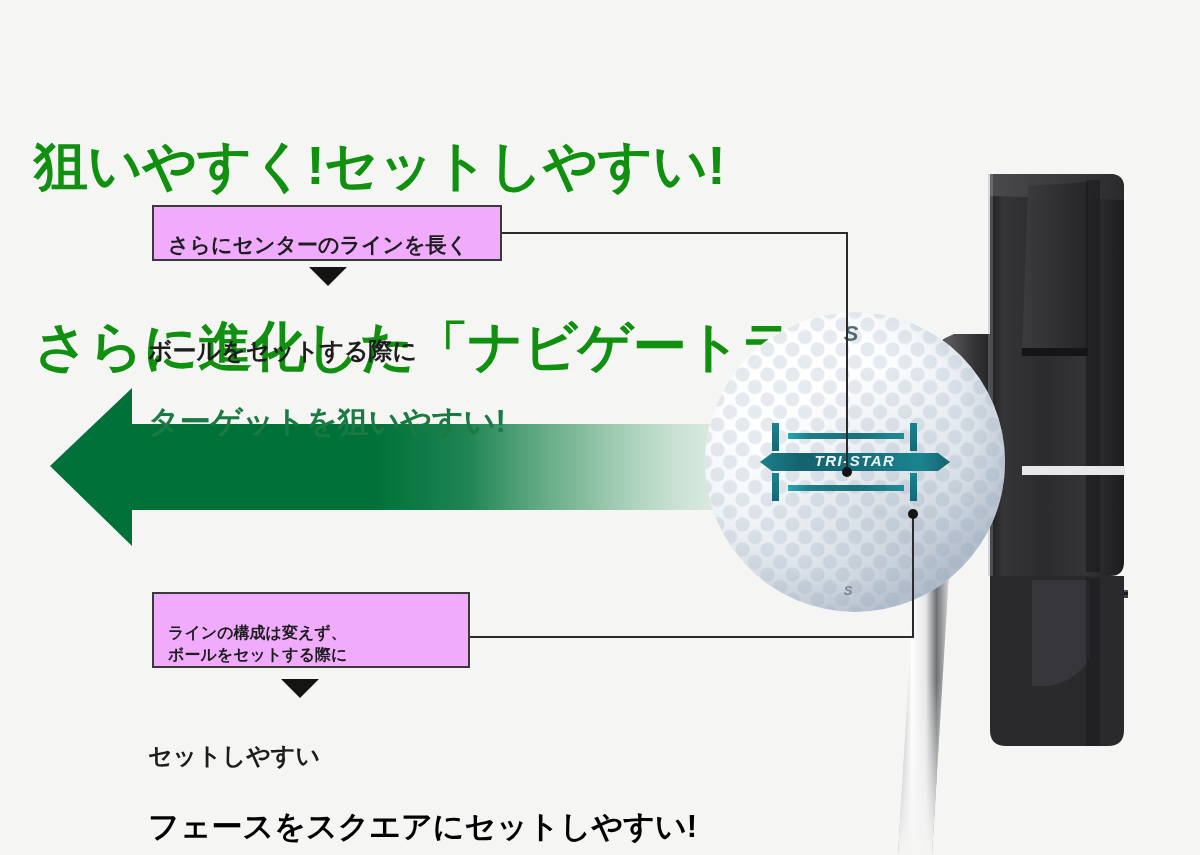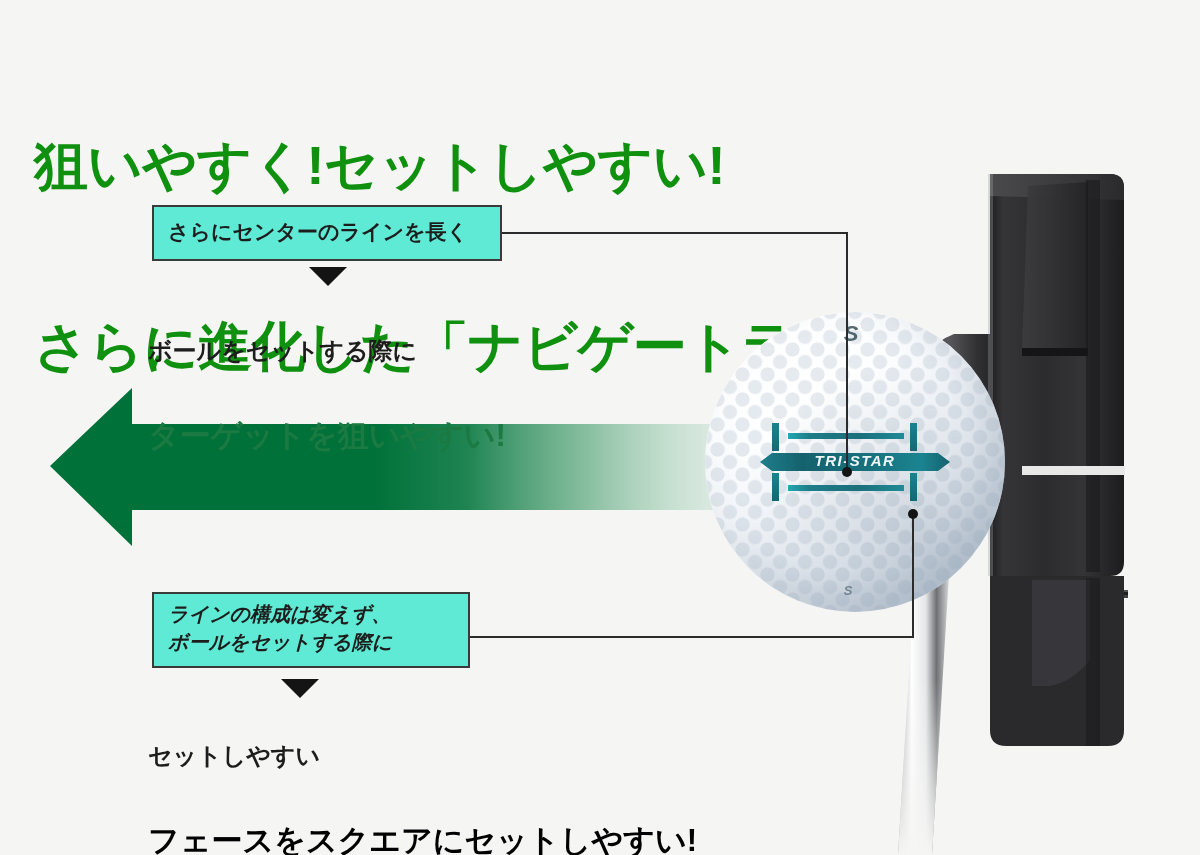--- a/index.html
+++ b/index.html
@@ -23,35 +23,35 @@
     font-size:54px;
     letter-spacing:-0.5px;
     color:#10900f;
     white-space:pre;
   }
   #headline .l1, #headline .l2 { display:block; }
 
   
   .callout-box {
     position:absolute;
-    background:#5eead4;
+    background:#f0abfc;
     border:2px solid #3a3a3a;
     color:#1d1d1d;
     font-weight:bold;
     display:flex;
     flex-direction:column;
-    justify-content:center;
-    padding:4px 12px 6px 14px;
+    justify-content:flex-end;
+    padding:4px 12px 0 14px;
     z-index:6;
   }
   .callout-box .line { display:block; font-size:21px; line-height:1.32; white-space:pre; }
 
   #callout-top { left:152px; top:205px; width:350px; height:56px; }
   #callout-bottom { left:152px; top:592px; width:318px; height:76px; }
-  #callout-bottom .line { font-size:20px; line-height:1.38;font-style:italic; }
+  #callout-bottom .line { font-size:16px; line-height:1.38; }
 
   
   .leader { position:absolute; background:#2b2b2b; z-index:5; }
   .leader.h { height:2px; }
   .leader.v { width:2px; }
   .dot {
     position:absolute; width:10px; height:10px;
     background:#141414; border-radius:50%; z-index:7;
   }
 
@@ -83,21 +83,20 @@
     display:block;
     font-size:24px; font-weight:bold;
     color:#1d1d1d; line-height:1.25;
     letter-spacing:0px;
   }
   .subtext .big {
     display:block;
     font-size:31px; font-weight:bold;
     color:#1a7a42; line-height:1.3;
     letter-spacing:0px;
-    margin-top:14px;
   }
   #subtext-top { left:148px; top:300px; }
   #subtext-bottom { left:148px; top:705px; }
 
   
   #arrow { position:absolute; left:40px; top:380px; width:730px; height:175px; z-index:3; }
 
   
   #ball-wrap { position:absolute; left:705px; top:312px; width:300px; height:300px; z-index:4; }
   #ball {

